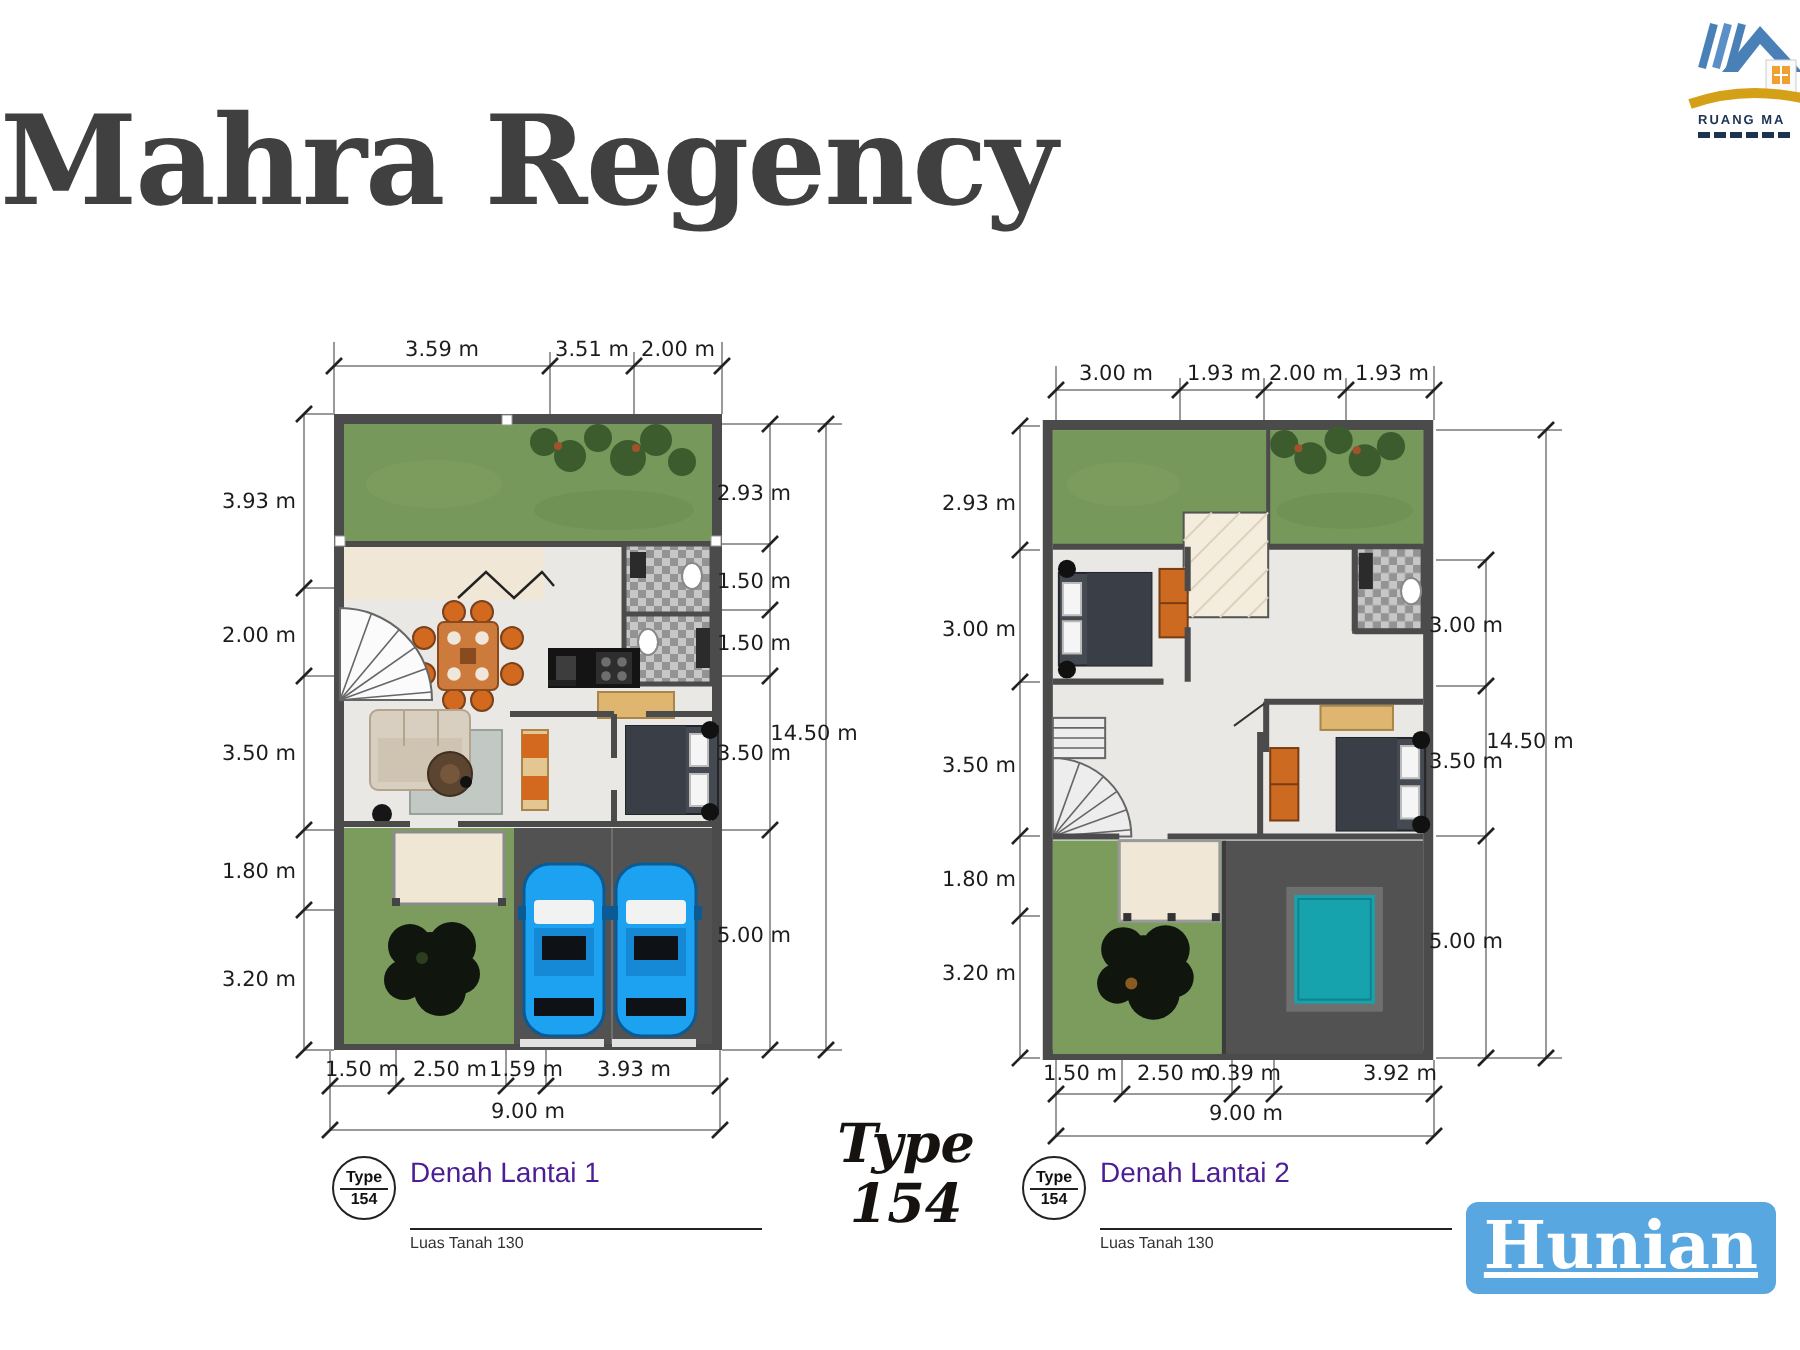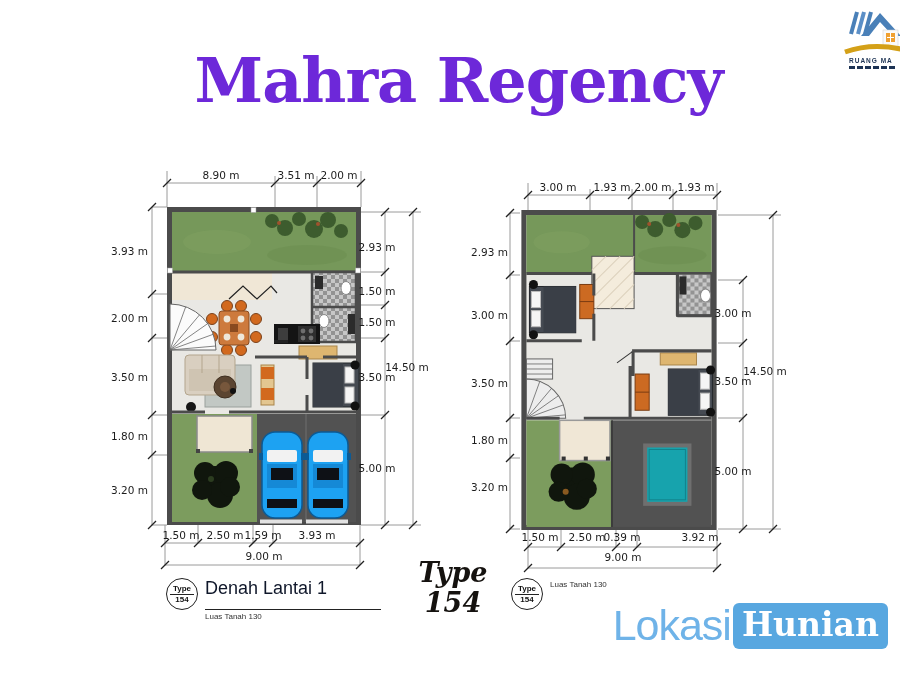--- a/index.html
+++ b/index.html
@@ -1,51 +1,51 @@
 <!DOCTYPE html>
 <html><head>
 <meta charset="utf-8">
 <style>
   html,body{margin:0;padding:0;background:#fff;}
   .canvas{position:relative;width:900px;height:675px;background:#fff;overflow:hidden;
           font-family:"Liberation Sans",sans-serif;}
   
-  .page-title{position:absolute;left:17px;right:0;top:44px;text-align:center;margin:0;
-              font-family:"DejaVu Serif",serif;font-weight:700;font-size:62px;color:#6d28d9;
+  .page-title{position:absolute;left:0;right:0;top:44px;text-align:left;margin:0;
+              font-family:"DejaVu Serif",serif;font-weight:700;font-size:62px;color:#404040;
               letter-spacing:-1px;}
   .logo-left{position:absolute;left:0;top:0;width:130px;height:80px;}
   .logo-left-text{position:absolute;left:0;top:57px;font-family:"Liberation Serif",serif;
                   font-size:12px;letter-spacing:4px;color:#1d3354;white-space:nowrap;}
   .logo-right{position:absolute;right:0;top:4px;width:57px;height:74px;overflow:hidden;}
   .logo-right-text{position:absolute;left:6px;top:53px;font-size:6.5px;font-weight:700;
                    letter-spacing:1px;color:#1d3354;white-space:nowrap;}
   
   .plan{position:absolute;}
   .dims-svg{position:absolute;left:0;top:0;width:900px;height:675px;pointer-events:none;}
   .dim{position:absolute;transform:translate(-50%,-50%);font-family:"DejaVu Sans",sans-serif;
        font-size:10.5px;color:#1c1c1c;white-space:nowrap;}
   .dim.ra{transform:translate(-100%,-50%);}
   
   .tblock{position:absolute;display:flex;align-items:flex-start;gap:7px;}
   .tb-circle{width:30px;height:30px;border:1.6px solid #222;border-radius:50%;
              display:flex;flex-direction:column;align-items:center;justify-content:center;
              font-size:8px;font-weight:700;color:#111;line-height:1.2;flex:0 0 auto;}
   .tb-circle .tv1{border-bottom:1px solid #222;padding:0 3px;}
   .tb-text{width:176px;}
-  .tb-title{font-size:18px;color:#0f172a;border-bottom:1.6px solid #222;padding-bottom:10px;}
+  .tb-title{font-size:14px;color:#4c1d95;border-bottom:1.6px solid #222;padding-bottom:20px;}
   .tb-sub{font-size:8px;color:#333;margin-top:2px;}
   
   .type-badge{position:absolute;left:408px;top:558px;width:90px;text-align:center;
               font-family:"DejaVu Serif",serif;font-style:italic;font-weight:700;
               font-size:27px;color:#15120f;line-height:1.12;}
   
   .watermark{position:absolute;right:12px;top:601px;display:flex;align-items:center;}
   .wm1{font-size:43px;color:#6fb3e8;font-family:"Liberation Sans",sans-serif;letter-spacing:-1px;}
   .wm2{font-size:33px;color:#fff;font-family:"DejaVu Serif",serif;font-weight:700;
-       background:#58a7e0;border-radius:6px;padding:2px 9px 5px;margin-left:2px;}
+       background:#58a7e0;border-radius:6px;padding:2px 9px 5px;margin-left:2px;text-decoration:underline;}
 </style>
 </head>
 <body>
 
 <div class="canvas">
 
 
   <h1 class="page-title">Mahra Regency</h1>
 
   <div class="logo-right">
@@ -382,21 +382,21 @@
       <circle cx="44" cy="280" r="3" fill="#8a5a20"></circle>
     </g>
     <g>
       <rect x="90" y="209" width="99" height="106" fill="#525252"></rect>
       <path d="M90,209 V315" stroke="#3c3c3c" stroke-width="2"></path>
       <rect x="123" y="234" width="44" height="58" fill="#17a3ad" stroke="#6f6f6f" stroke-width="4"></rect>
       <rect x="127" y="238" width="36" height="50" fill="none" stroke="#12838c"></rect>
     </g>
   </svg>
 
-  <span class="dim" style="left:221px;top:175px">8.90 m</span>
+  <span class="dim" style="left:221px;top:175px">3.59 m</span>
   <span class="dim" style="left:296px;top:175px">3.51 m</span>
   <span class="dim" style="left:339px;top:175px">2.00 m</span>
   <span class="dim ra" style="left:148px;top:251px">3.93 m</span>
   <span class="dim ra" style="left:148px;top:318px">2.00 m</span>
   <span class="dim ra" style="left:148px;top:377px">3.50 m</span>
   <span class="dim ra" style="left:148px;top:436px">1.80 m</span>
   <span class="dim ra" style="left:148px;top:490px">3.20 m</span>
   <span class="dim" style="left:377px;top:247px">2.93 m</span>
   <span class="dim" style="left:377px;top:291px">1.50 m</span>
   <span class="dim" style="left:377px;top:322px">1.50 m</span>
@@ -437,27 +437,27 @@
       <div class="tb-title">Denah Lantai 1</div>
       <div class="tb-sub">Luas Tanah 130</div>
     </div>
   </div>
   <div class="tblock" style="left:511px;top:578px">
     <div class="tb-circle">
       <span class="tv1">Type</span>
       <span>154</span>
     </div>
     <div class="tb-text">
+      <div class="tb-title">Denah Lantai 2</div>
       <div class="tb-sub">Luas Tanah 130</div>
     </div>
   </div>
 
   <div class="type-badge">
     <div>Type</div>
     <div>154</div>
   </div>
 
   <div class="watermark">
-    <span class="wm1">Lokasi</span>
     <span class="wm2">Hunian</span>
   </div>
 
 </div>
 
 </body></html>

